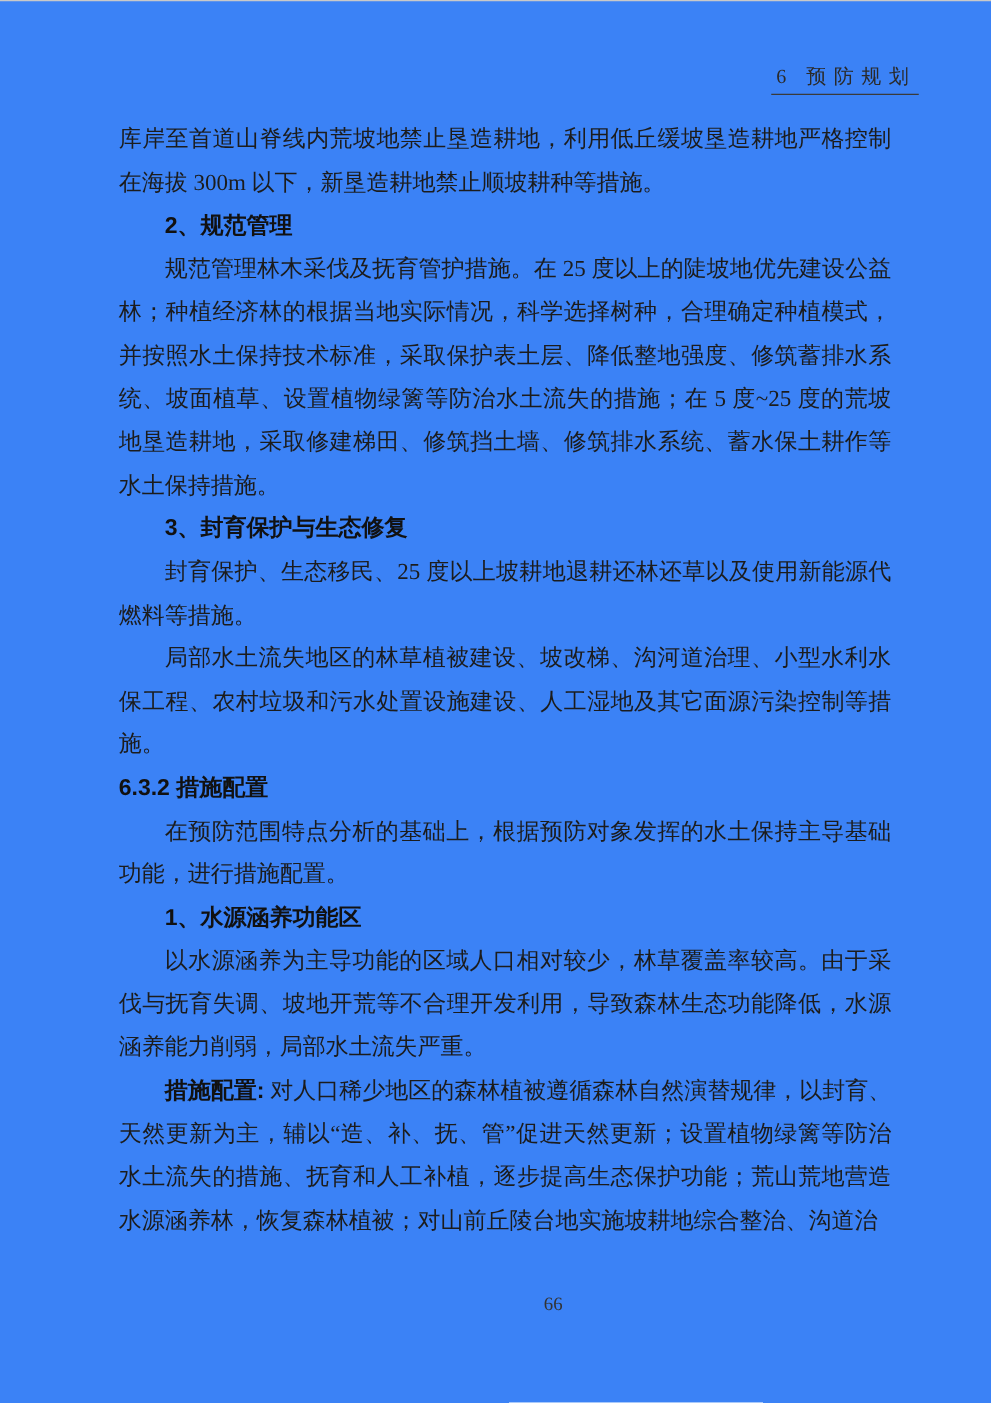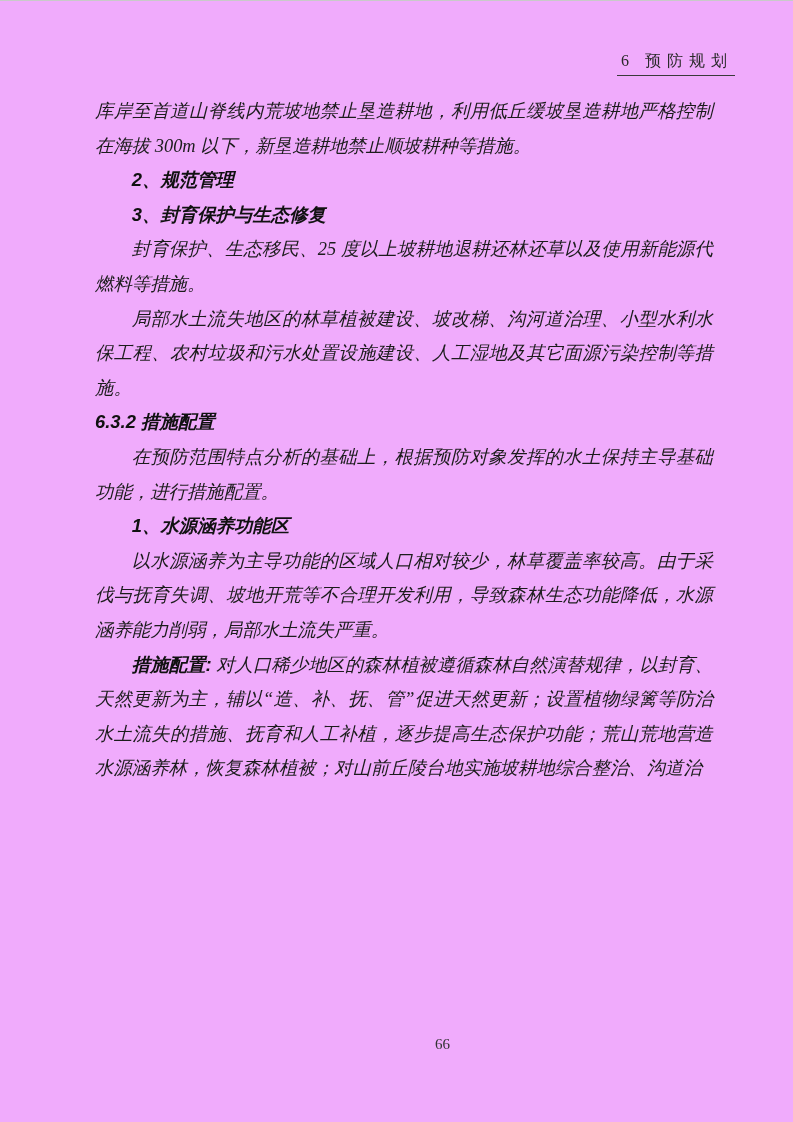--- a/index.html
+++ b/index.html
@@ -4,21 +4,21 @@
 <style>
   html, body {
     margin: 0;
     padding: 0;
     background: #ffffff;
   }
   .page {
     position: relative;
     width: 793px;
     height: 1122px;
-    background: #f0abfc;
+    background: #3b82f6;
     overflow: hidden;
     font-family: "Liberation Serif", "DejaVu Serif", serif;
     color: #1f1f1f;
   }
   .top-edge {
     position: absolute;
     top: 0; left: 0;
     width: 100%;
     height: 1px;
     background: #c9c9c9;
@@ -41,21 +41,20 @@
     width: 618px;
     font-size: 18.4px;
     line-height: 34.6px;
     text-align: justify;
     text-justify: inter-character;
     color: #1c1c1c;
   }
   .content p {
     margin: 0;
     padding: 0;
-    font-style: italic;
   }
   .indent { text-indent: 2em; }
   .no-indent { text-indent: 0; }
   .hei {
     font-weight: bold;
     font-family: "Liberation Sans", "DejaVu Sans", sans-serif;
     color: #111;
   }
   .lead-bold {
     font-weight: bold;
@@ -80,20 +79,21 @@
 <div class="page">
   <div class="top-edge"></div>
 
   <div class="page-header">6 预防规划</div>
 
   <div class="content">
     <p class="no-indent">库岸至首道山脊线内荒坡地禁止垦造耕地，利用低丘缓坡垦造耕地严格控制在海拔 300m 以下，新垦造耕地禁止顺坡耕种等措施。</p>
 
     <p class="indent hei">2、规范管理</p>
 
+    <p class="indent">规范管理林木采伐及抚育管护措施。在 25 度以上的陡坡地优先建设公益林；种植经济林的根据当地实际情况，科学选择树种，合理确定种植模式，并按照水土保持技术标准，采取保护表土层、降低整地强度、修筑蓄排水系统、坡面植草、设置植物绿篱等防治水土流失的措施；在 5 度~25 度的荒坡地垦造耕地，采取修建梯田、修筑挡土墙、修筑排水系统、蓄水保土耕作等水土保持措施。</p>
 
     <p class="indent hei">3、封育保护与生态修复</p>
 
     <p class="indent">封育保护、生态移民、25 度以上坡耕地退耕还林还草以及使用新能源代燃料等措施。</p>
 
 
     <p class="indent">局部水土流失地区的林草植被建设、坡改梯、沟河道治理、小型水利水保工程、农村垃圾和污水处置设施建设、人工湿地及其它面源污染控制等措施。</p>
 
     <p class="no-indent hei">6.3.2 措施配置</p>
 

